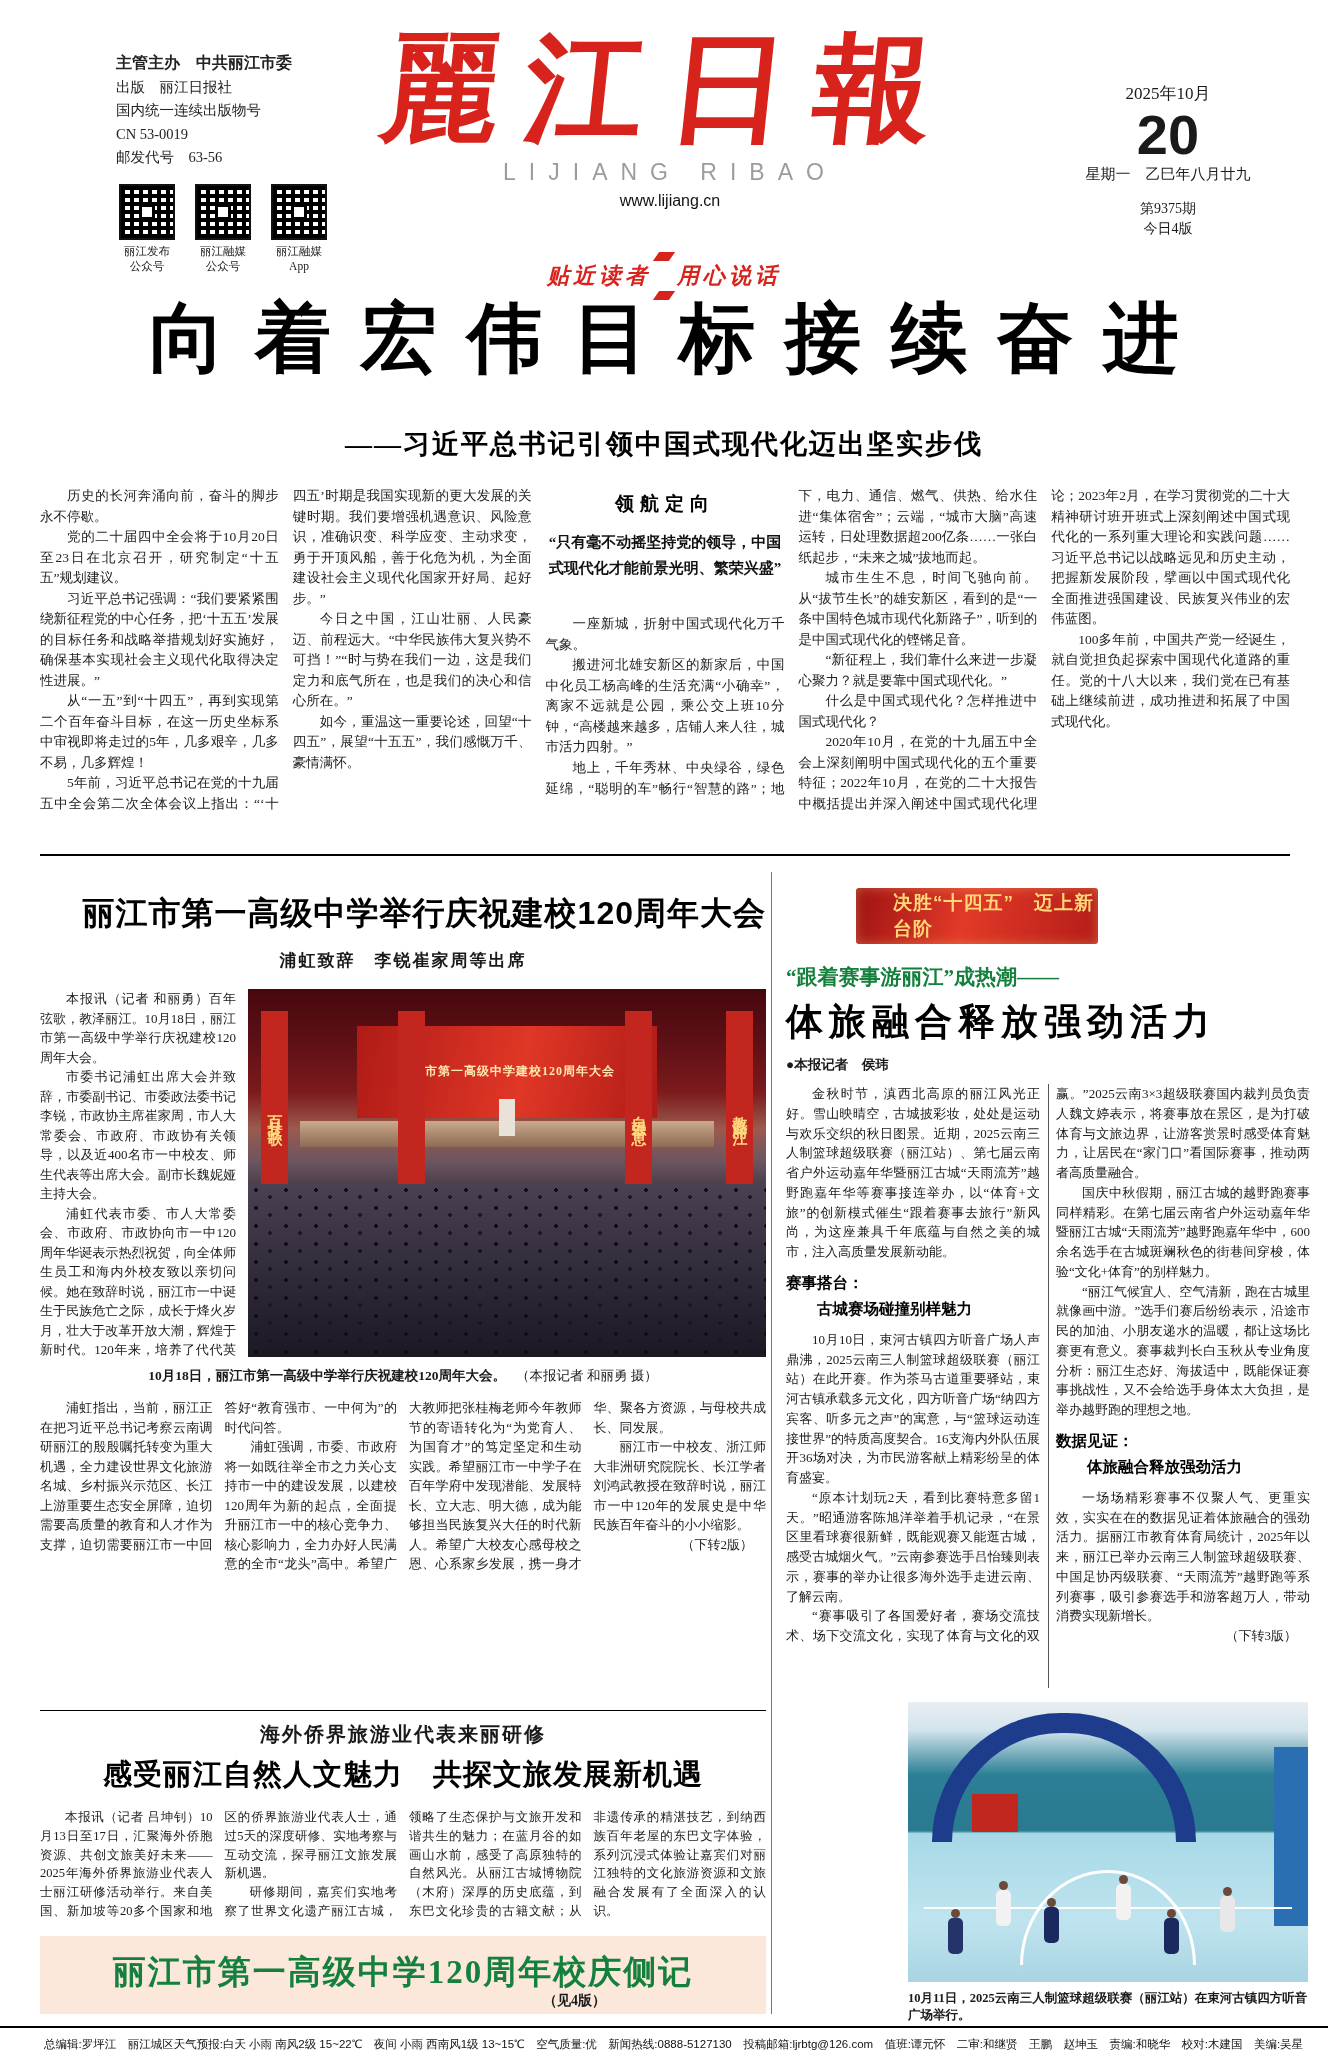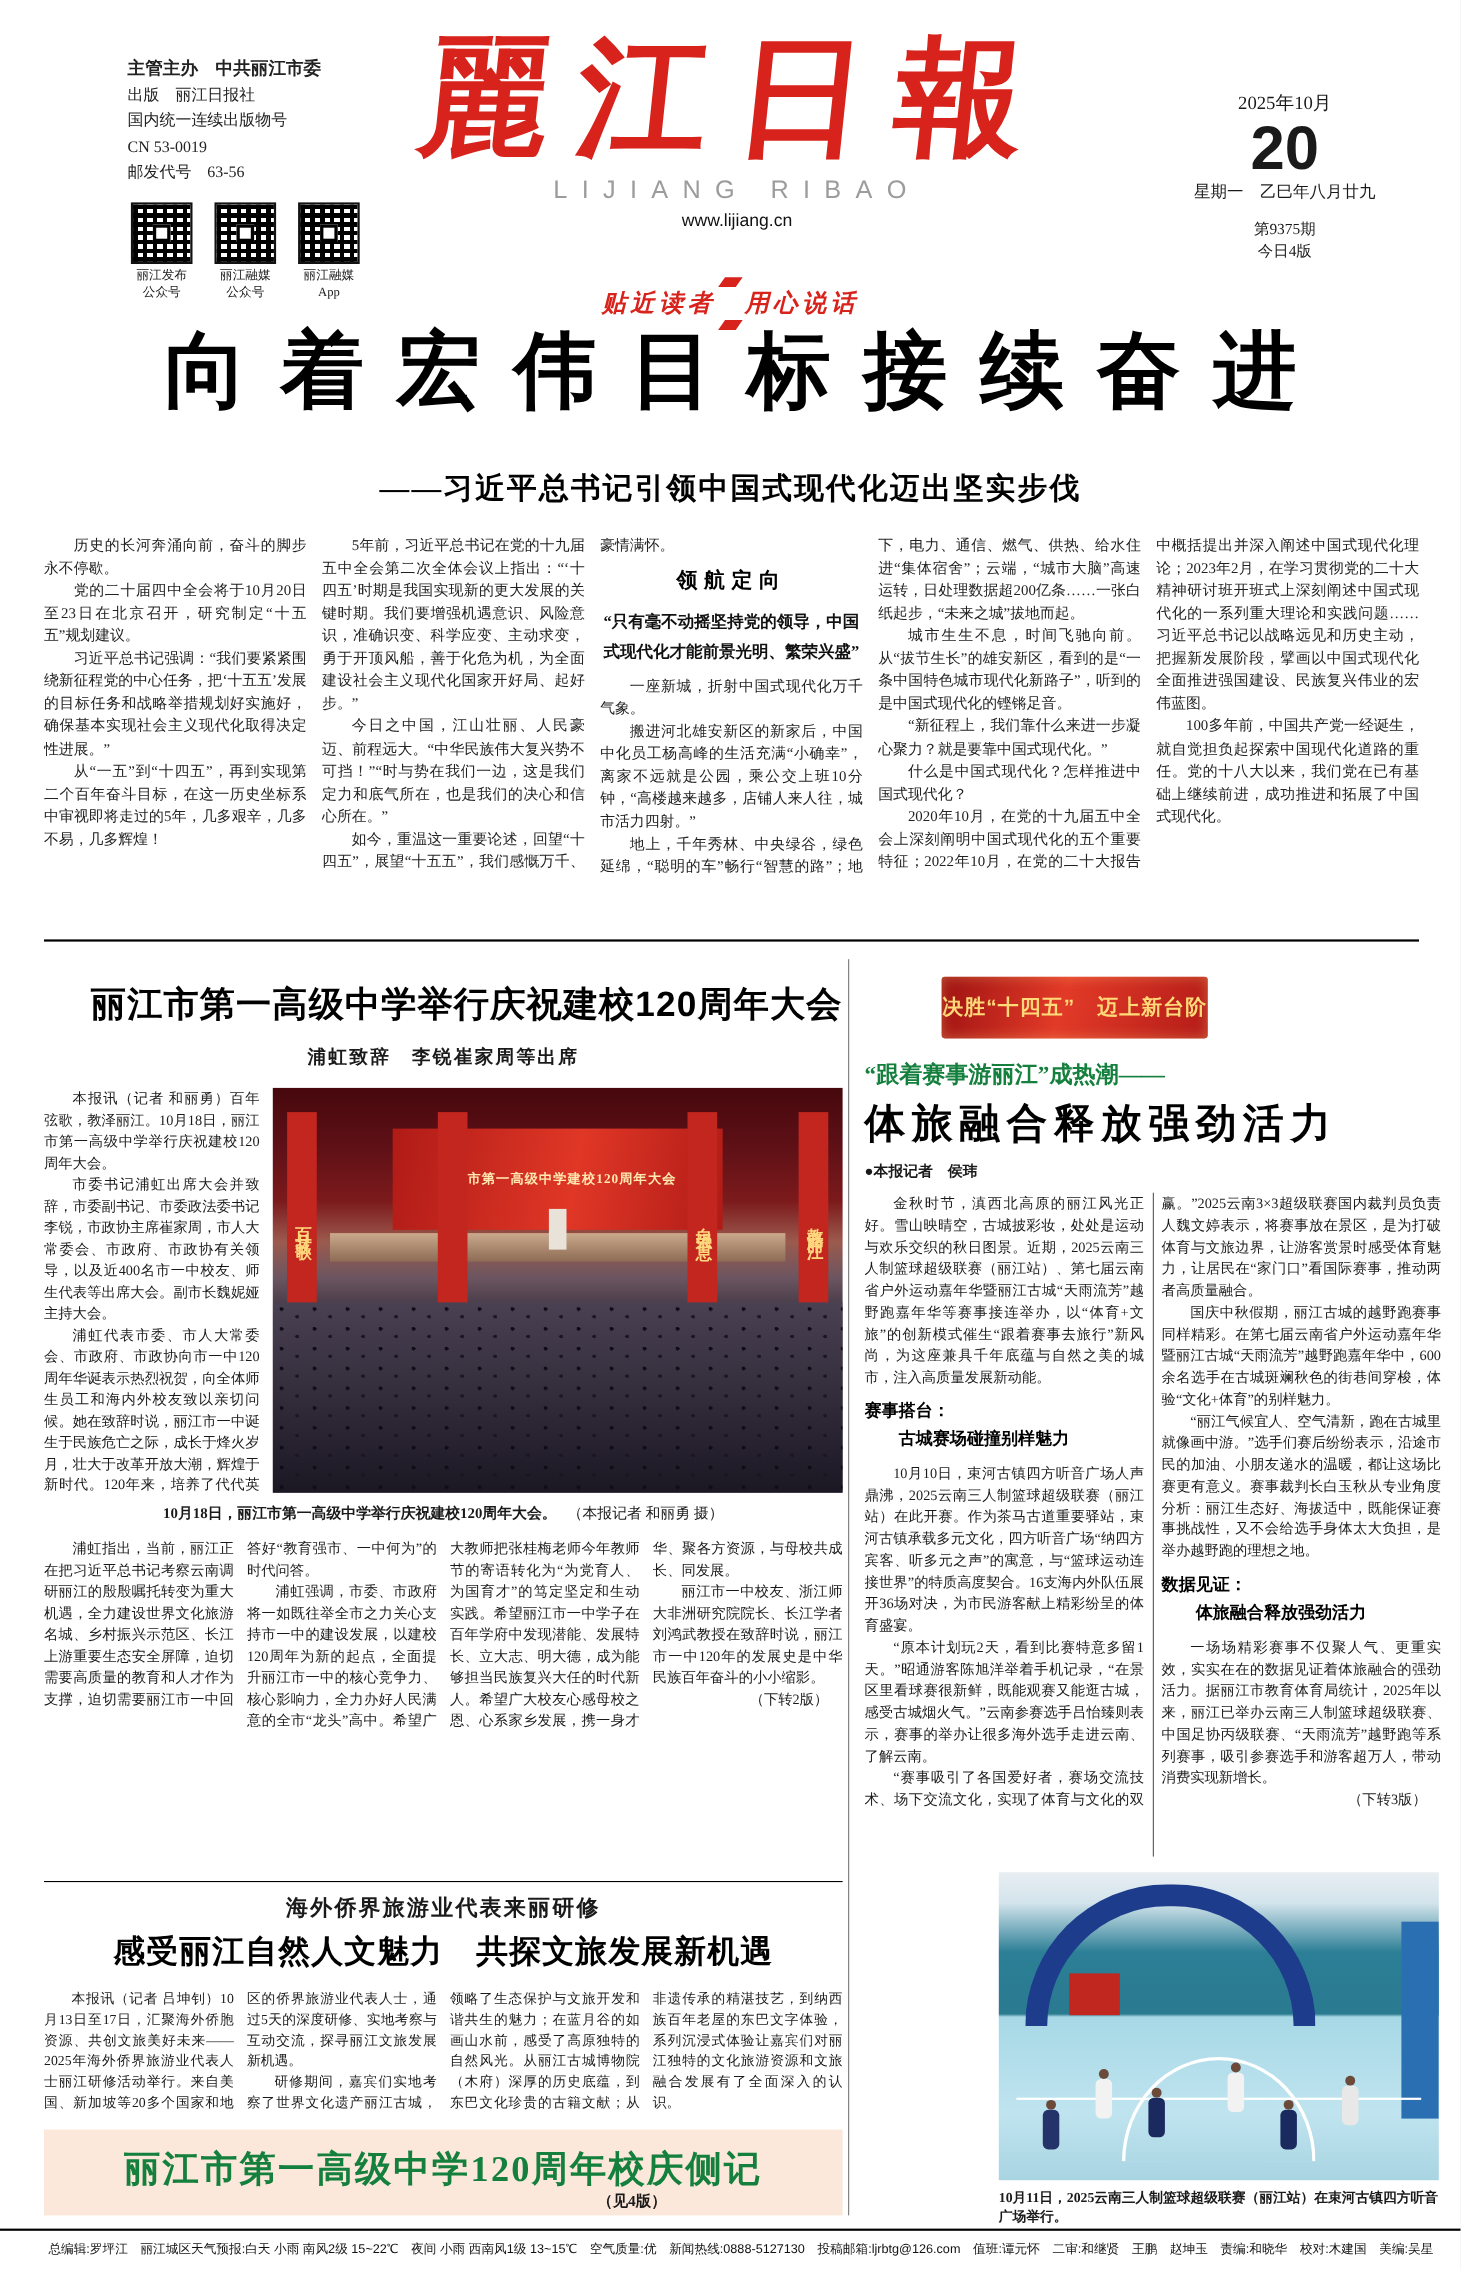--- a/index.html
+++ b/index.html
@@ -42,21 +42,21 @@
 
   
   .lead-headline{position:absolute;left:40px;top:292px;width:1248px;margin:0;text-align:center;
                  font-family:"Liberation Sans",sans-serif;font-weight:900;font-size:76px;line-height:1.2;
                  letter-spacing:30px;padding-left:30px;white-space:nowrap;color:#000;}
   .lead-subhead{position:absolute;left:40px;top:426px;width:1248px;text-align:center;
                 font-weight:bold;font-size:27px;letter-spacing:2px;color:#000;}
   .lead-body{position:absolute;left:40px;top:486px;width:1250px;height:362px;overflow:hidden;
              column-count:5;column-gap:14px;font-size:13.5px;line-height:1.52;text-align:justify;color:#222;}
   .para{margin:0;text-indent:2em;}
-  .lead-box{break-inside:avoid;text-align:center;margin:4px 0;padding:4px 2px;}
+  .lead-box{break-inside:avoid;text-align:center;margin:29px 0;padding:4px 2px;}
   .box-title{font-family:"Liberation Sans",sans-serif;font-weight:bold;font-size:19px;letter-spacing:6px;color:#000;}
   .box-quote{font-weight:bold;font-size:15px;line-height:1.75;margin-top:10px;color:#111;}
   .continued{margin:0;text-align:right;padding-right:1em;text-indent:0;}
 
   
   .hrule-main{position:absolute;left:40px;top:854px;width:1250px;height:2px;background:#000;}
   .vrule{position:absolute;left:771px;top:872px;width:1px;height:1142px;background:#777;}
   .hrule-overseas{position:absolute;left:0;top:0;width:726px;height:1px;background:#000;}
   .frule{position:absolute;left:0;top:2026px;width:1328px;height:2px;background:#000;}
 
@@ -89,21 +89,21 @@
   .cap-credit{font-weight:normal;margin-left:10px;}
   .school-cols{margin-top:13px;height:292px;overflow:hidden;column-count:4;column-gap:12px;
                font-size:13px;line-height:1.5;text-align:justify;}
 
   
   .sport{position:absolute;left:786px;top:872px;width:524px;}
   .badge{margin:16px 0 0 70px;width:242px;height:56px;border-radius:3px;
      background:linear-gradient(105deg,#9e1212,#e23a28 45%,#b41c18);
      display:flex;align-items:center;justify-content:center;
      color:#ffd978;font-family:"Liberation Sans",sans-serif;font-weight:bold;font-size:19px;letter-spacing:1px;
-     box-shadow:inset 0 0 12px rgba(255,220,130,.35);}
+     box-shadow:inset 0 0 12px rgba(255,220,130,.35);padding-left:37px;}
   .sport-kicker{margin-top:19px;font-weight:bold;font-size:21px;color:#15803d;}
   .sport-headline{margin:6px 0 0 0;font-family:"Liberation Sans",sans-serif;font-weight:900;
                   font-size:37px;letter-spacing:6px;color:#000;}
   .sport-byline{margin-top:9px;font-size:13.5px;font-weight:bold;}
   .sport-body{margin-top:10px;height:604px;overflow:hidden;column-count:2;column-gap:16px;
               column-rule:1px solid #555;font-size:13px;line-height:1.52;text-align:justify;}
   .subhead{break-inside:avoid;margin:9px 0;font-family:"Liberation Sans",sans-serif;font-weight:bold;
            font-size:15.5px;color:#000;}
   .subhead .l2{display:block;padding-left:2em;margin-top:3px;}
   .photo-basket{position:relative;margin:14px 0 0 122px;width:400px;height:280px;overflow:hidden;

